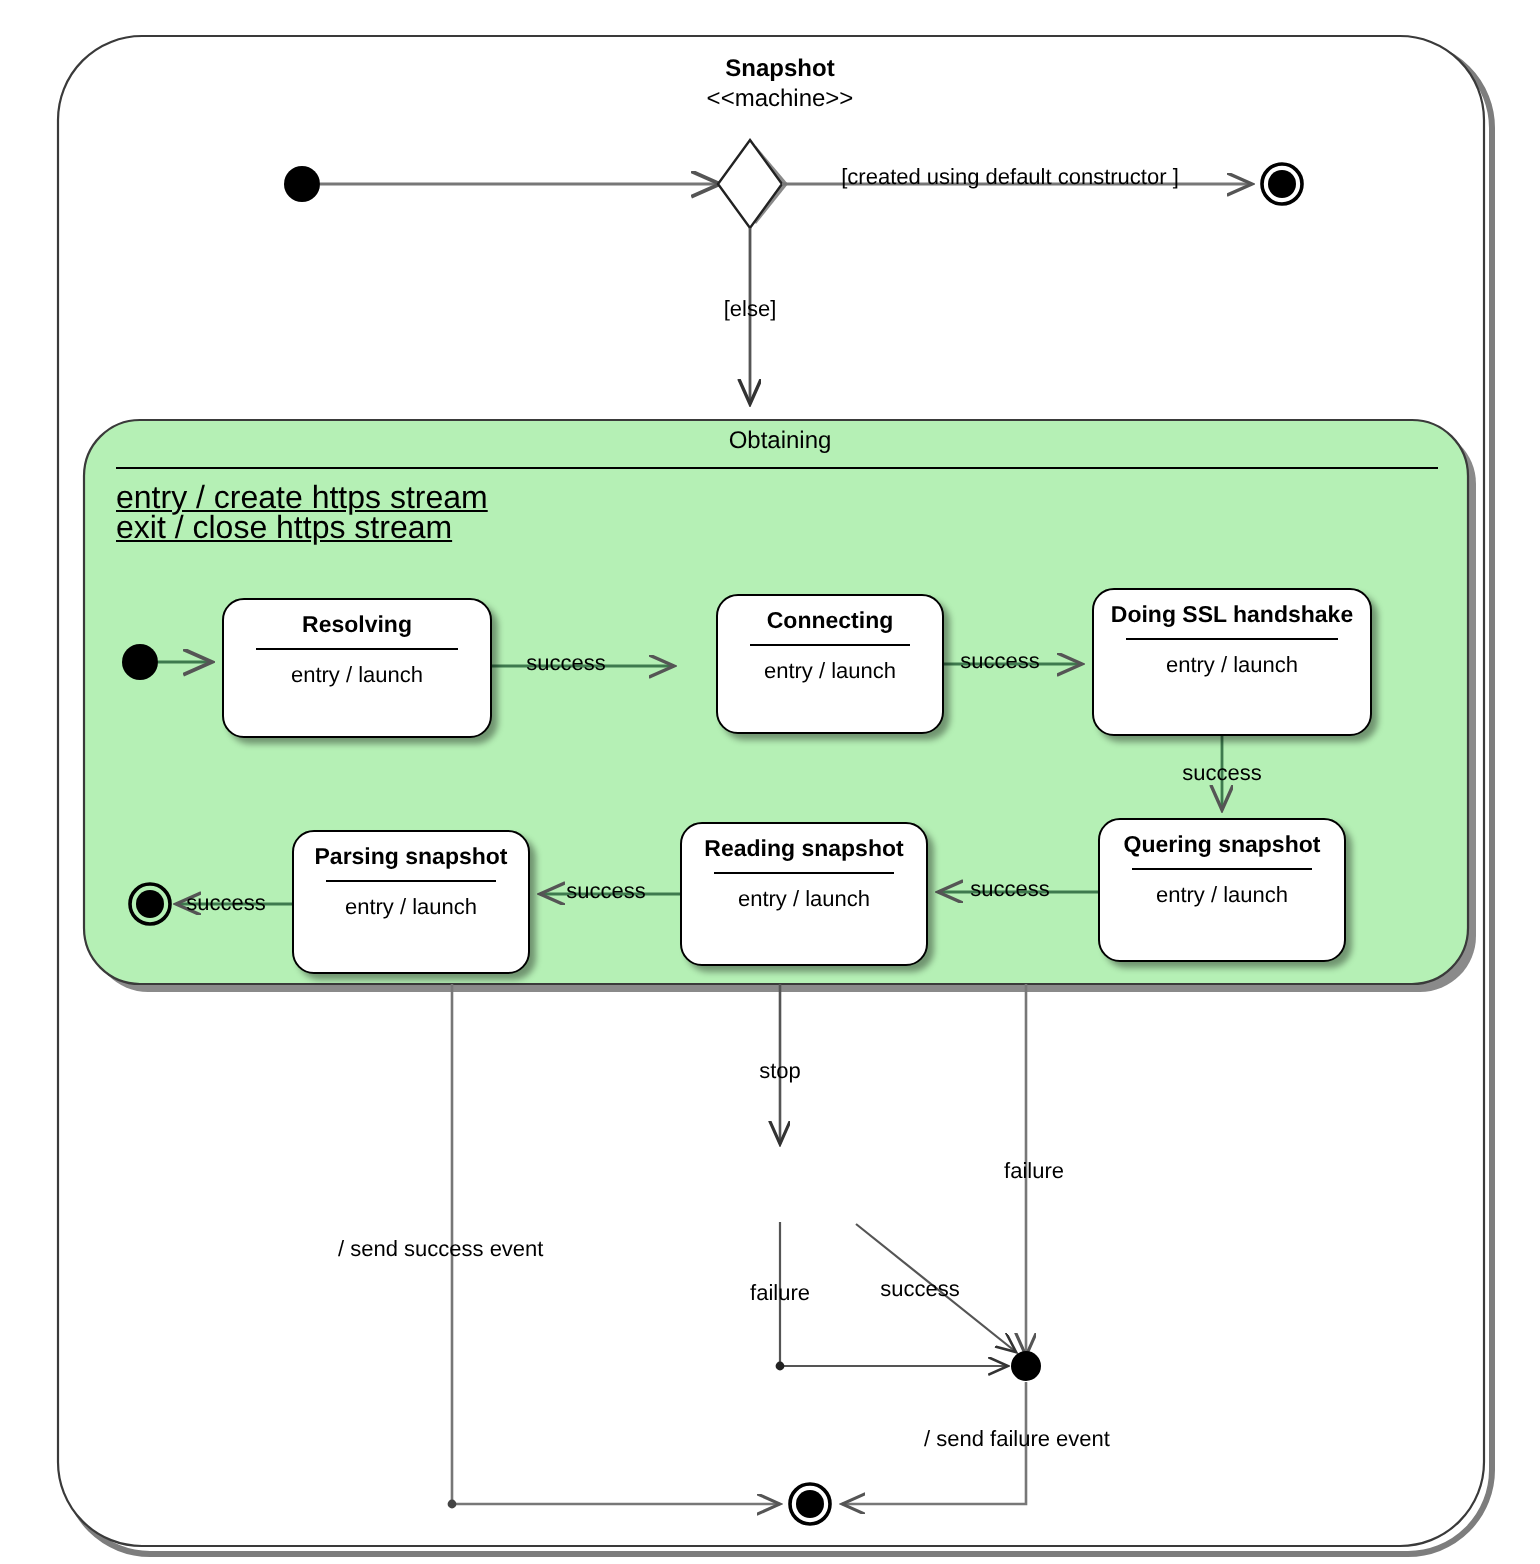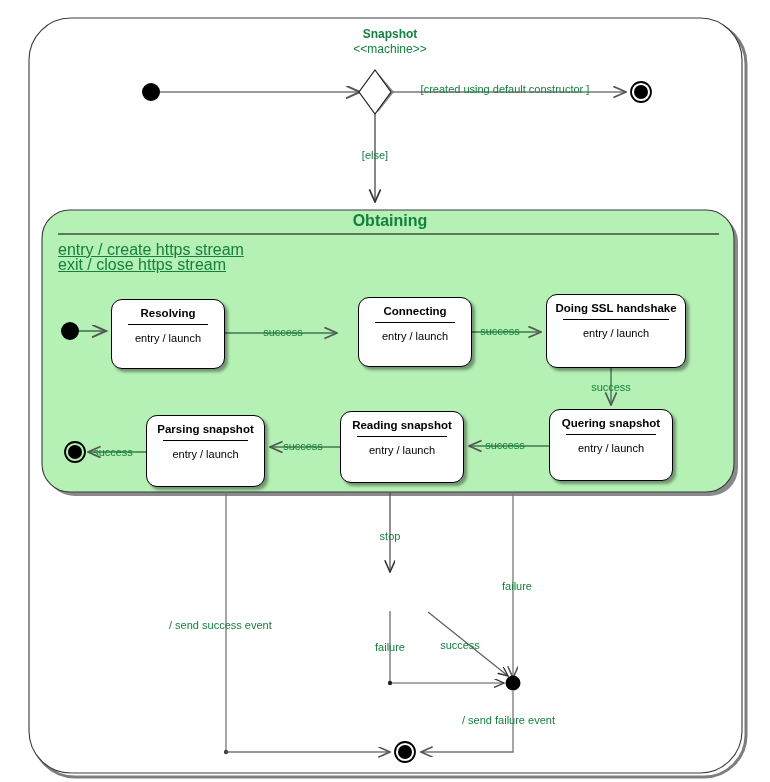--- a/index.html
+++ b/index.html
@@ -19,38 +19,38 @@
     position: absolute;
     left: 0;
     top: 0;
     width: 770px;
     height: 782px;
   }
   .lbl {
     position: absolute;
     font-family: "Liberation Sans", sans-serif;
     font-size: 11px;
-    color: #15803d;
+    color: #000000;
     white-space: nowrap;
     line-height: 13px;
   }
   .lbl.center {
     transform: translateX(-50%);
   }
   .machine-title {
     font-size: 12px;
     font-weight: bold;
   }
   .machine-stereo {
     font-size: 12px;
     font-weight: normal;
   }
   .region-title {
-    font-size: 16px;
-    font-weight: bold;
+    font-size: 12px;
+    font-weight: normal;
   }
   .region-actions {
     font-size: 16px;
     line-height: 15px;
     text-decoration: underline;
   }
   .state-box {
     position: absolute;
     box-sizing: border-box;
     background: #ffffff;
@@ -152,21 +152,21 @@
     <circle cx="405" cy="752" r="7" fill="#000000"></circle>
   </svg>
 
   <div class="lbl center machine-title" style="left:390px; top:28px;">Snapshot</div>
   <div class="lbl center machine-stereo" style="left:390px; top:43px;">&lt;&lt;machine&gt;&gt;</div>
 
   <div class="lbl center region-title" style="left:390px; top:214px;">Obtaining</div>
   <div class="lbl region-actions" style="left:58px; top:242px;">entry / create https stream</div>
   <div class="lbl region-actions" style="left:58px; top:257px;">exit / close https stream</div>
 
-  <div class="state-box" style="left:111px; top:299px; width:114px; height:70px;">
+  <div class="state-box" style="left:111px; top:299px; width:135px; height:70px;">
     <div class="state-name">Resolving</div>
     <div class="state-sep"></div>
     <div class="state-body">entry / launch</div>
   </div>
 
   <div class="state-box" style="left:358px; top:297px; width:114px; height:70px;">
     <div class="state-name">Connecting</div>
     <div class="state-sep"></div>
     <div class="state-body">entry / launch</div>
   </div>

